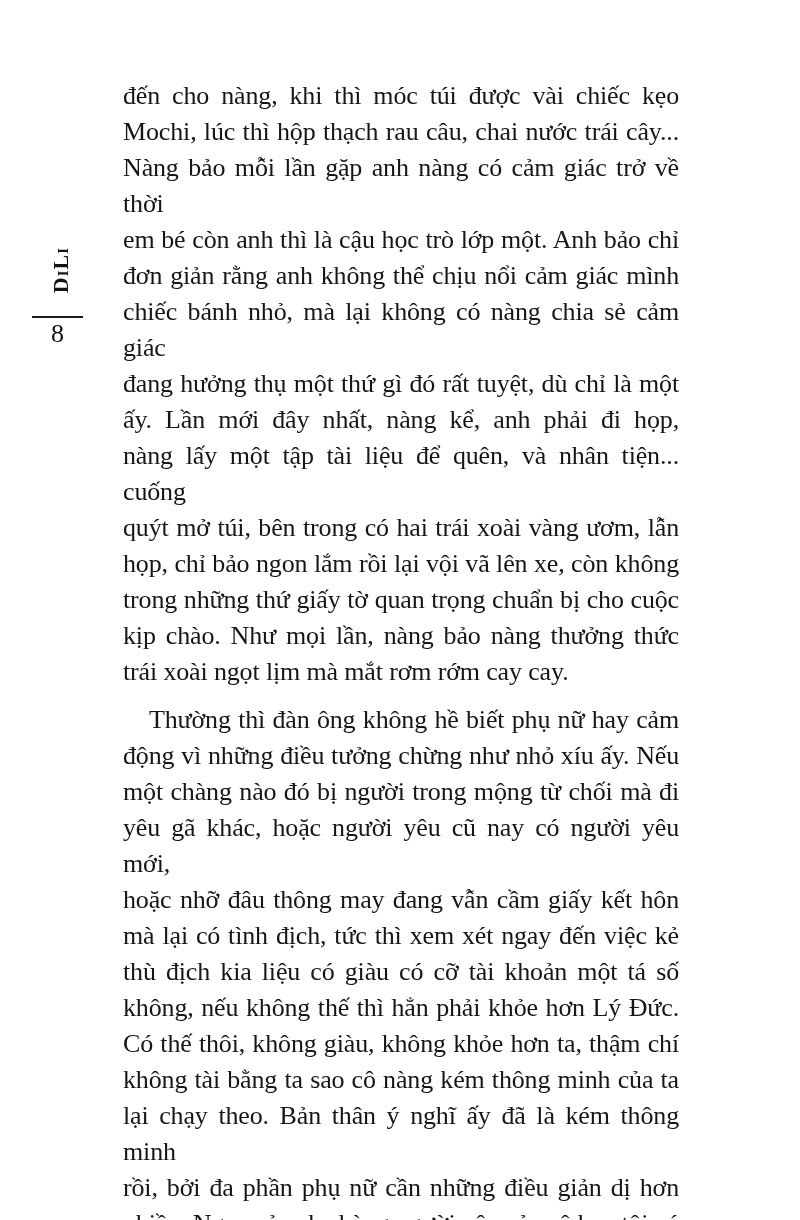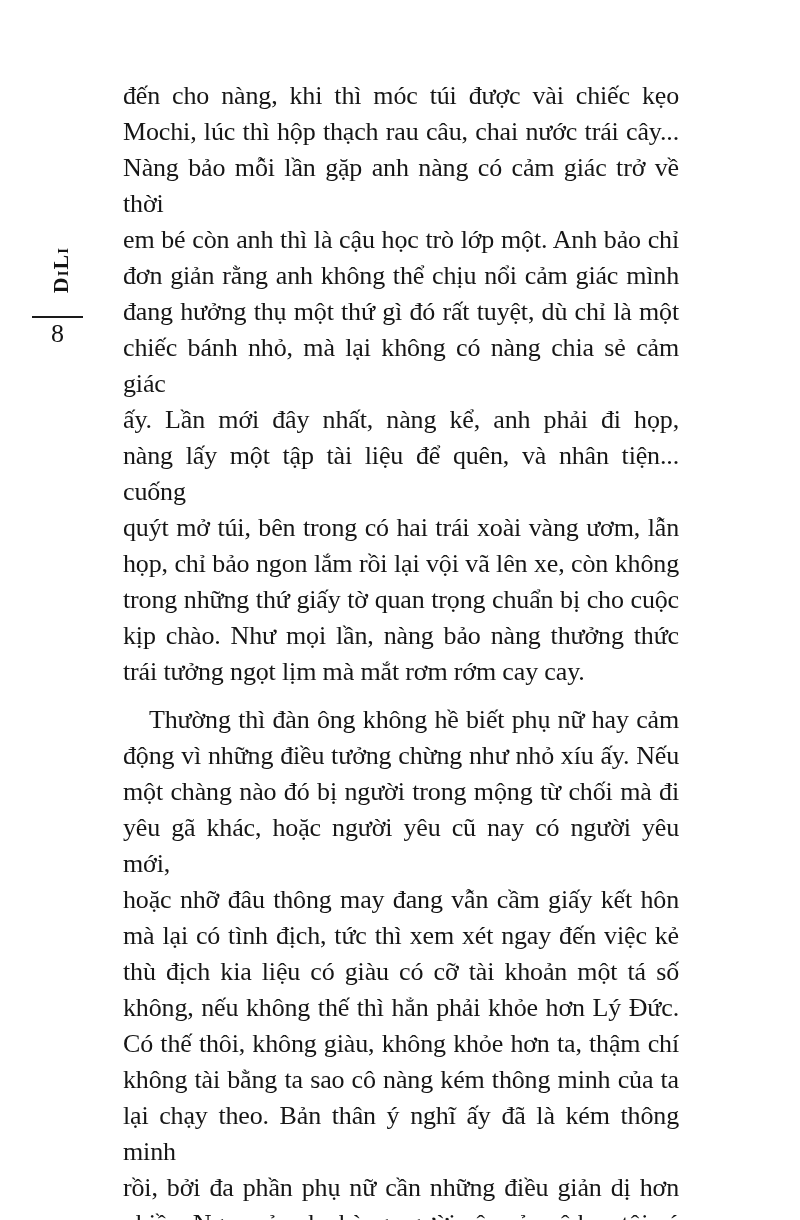--- a/index.html
+++ b/index.html
@@ -77,29 +77,29 @@
   <div class="page-number">8</div>
 
   <div class="textblock">
 
     <div class="para para-1">
       <div class="line">đến cho nàng, khi thì móc túi được vài chiếc kẹo</div>
       <div class="line">Mochi, lúc thì hộp thạch rau câu, chai nước trái cây...</div>
       <div class="line">Nàng bảo mỗi lần gặp anh nàng có cảm giác trở về thời</div>
       <div class="line">em bé còn anh thì là cậu học trò lớp một. Anh bảo chỉ</div>
       <div class="line">đơn giản rằng anh không thể chịu nổi cảm giác mình</div>
+      <div class="line">chiếc bánh nhỏ, mà lại không có nàng chia sẻ cảm giác</div>
       <div class="line">đang hưởng thụ một thứ gì đó rất tuyệt, dù chỉ là một</div>
-      <div class="line">chiếc bánh nhỏ, mà lại không có nàng chia sẻ cảm giác</div>
       <div class="line">ấy. Lần mới đây nhất, nàng kể, anh phải đi họp,</div>
       <div class="line">nàng lấy một tập tài liệu để quên, và nhân tiện... cuống</div>
       <div class="line">quýt mở túi, bên trong có hai trái xoài vàng ươm, lẫn</div>
       <div class="line">họp, chỉ bảo ngon lắm rồi lại vội vã lên xe, còn không</div>
       <div class="line">trong những thứ giấy tờ quan trọng chuẩn bị cho cuộc</div>
       <div class="line">kịp chào. Như mọi lần, nàng bảo nàng thưởng thức</div>
-      <div class="line para-end">trái tưởng ngọt lịm mà mắt rơm rớm cay cay.</div>
+      <div class="line para-end">trái xoài ngọt lịm mà mắt rơm rớm cay cay.</div>
     </div>
 
     <div class="para para-2">
       <div class="line indent">Thường thì đàn ông không hề biết phụ nữ hay cảm</div>
       <div class="line">động vì những điều tưởng chừng như nhỏ xíu ấy. Nếu</div>
       <div class="line">một chàng nào đó bị người trong mộng từ chối mà đi</div>
       <div class="line">yêu gã khác, hoặc người yêu cũ nay có người yêu mới,</div>
       <div class="line">hoặc nhỡ đâu thông may đang vẫn cầm giấy kết hôn</div>
       <div class="line">mà lại có tình địch, tức thì xem xét ngay đến việc kẻ</div>
       <div class="line">thù địch kia liệu có giàu có cỡ tài khoản một tá số</div>

